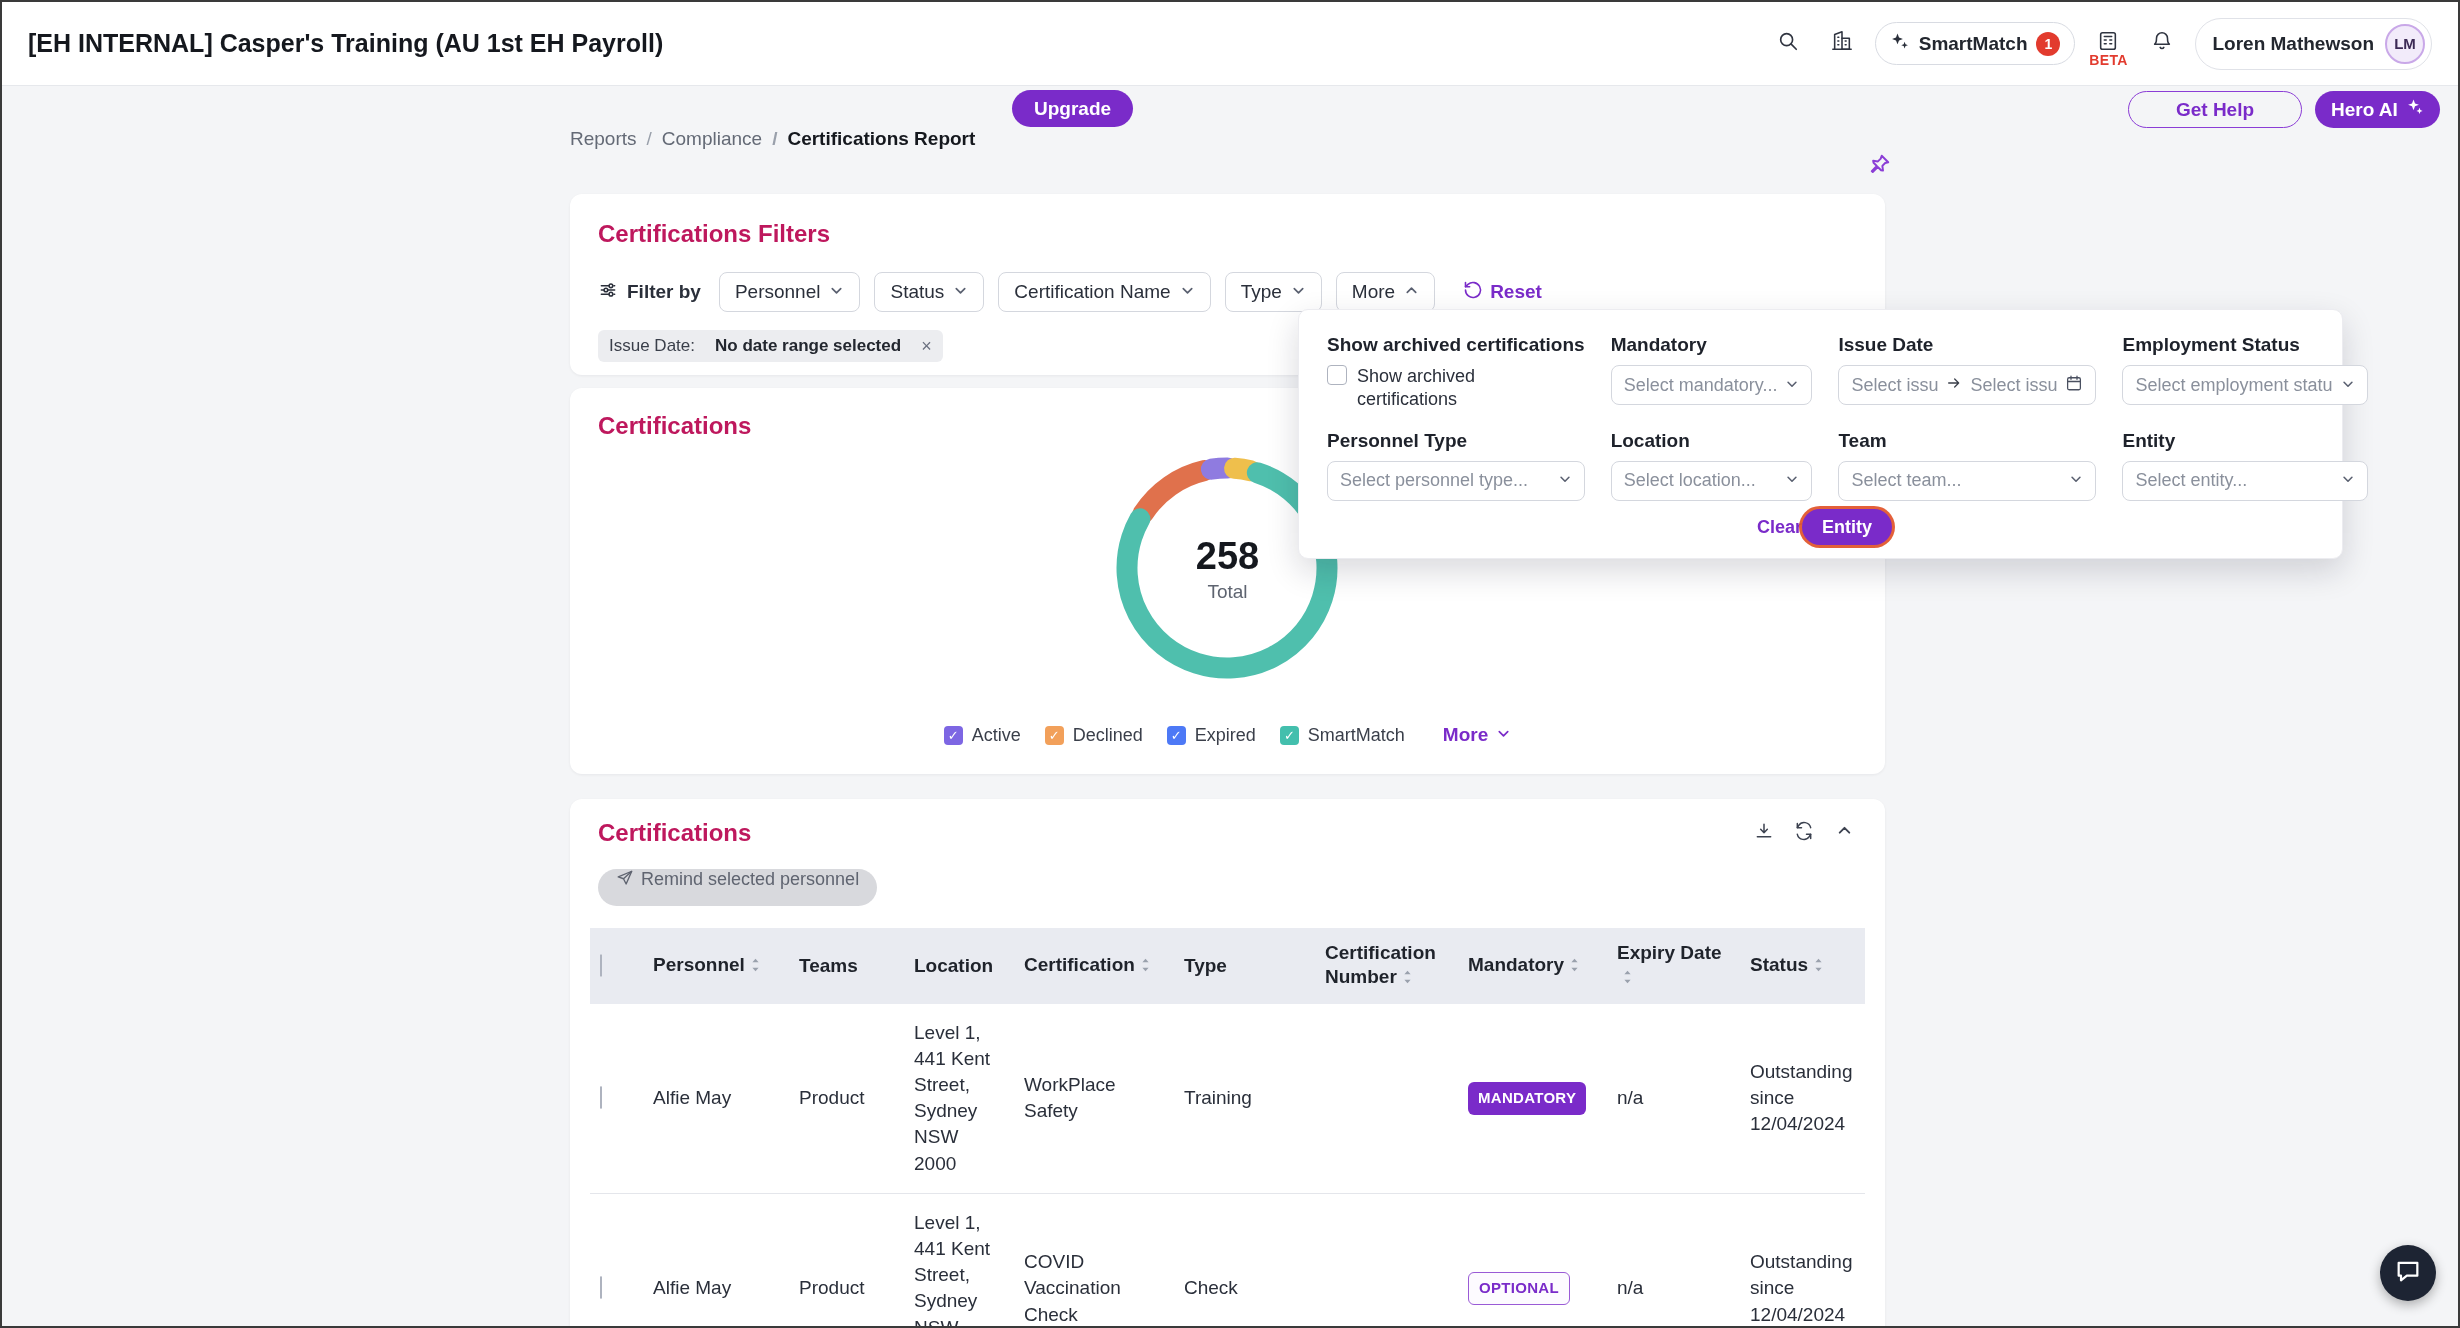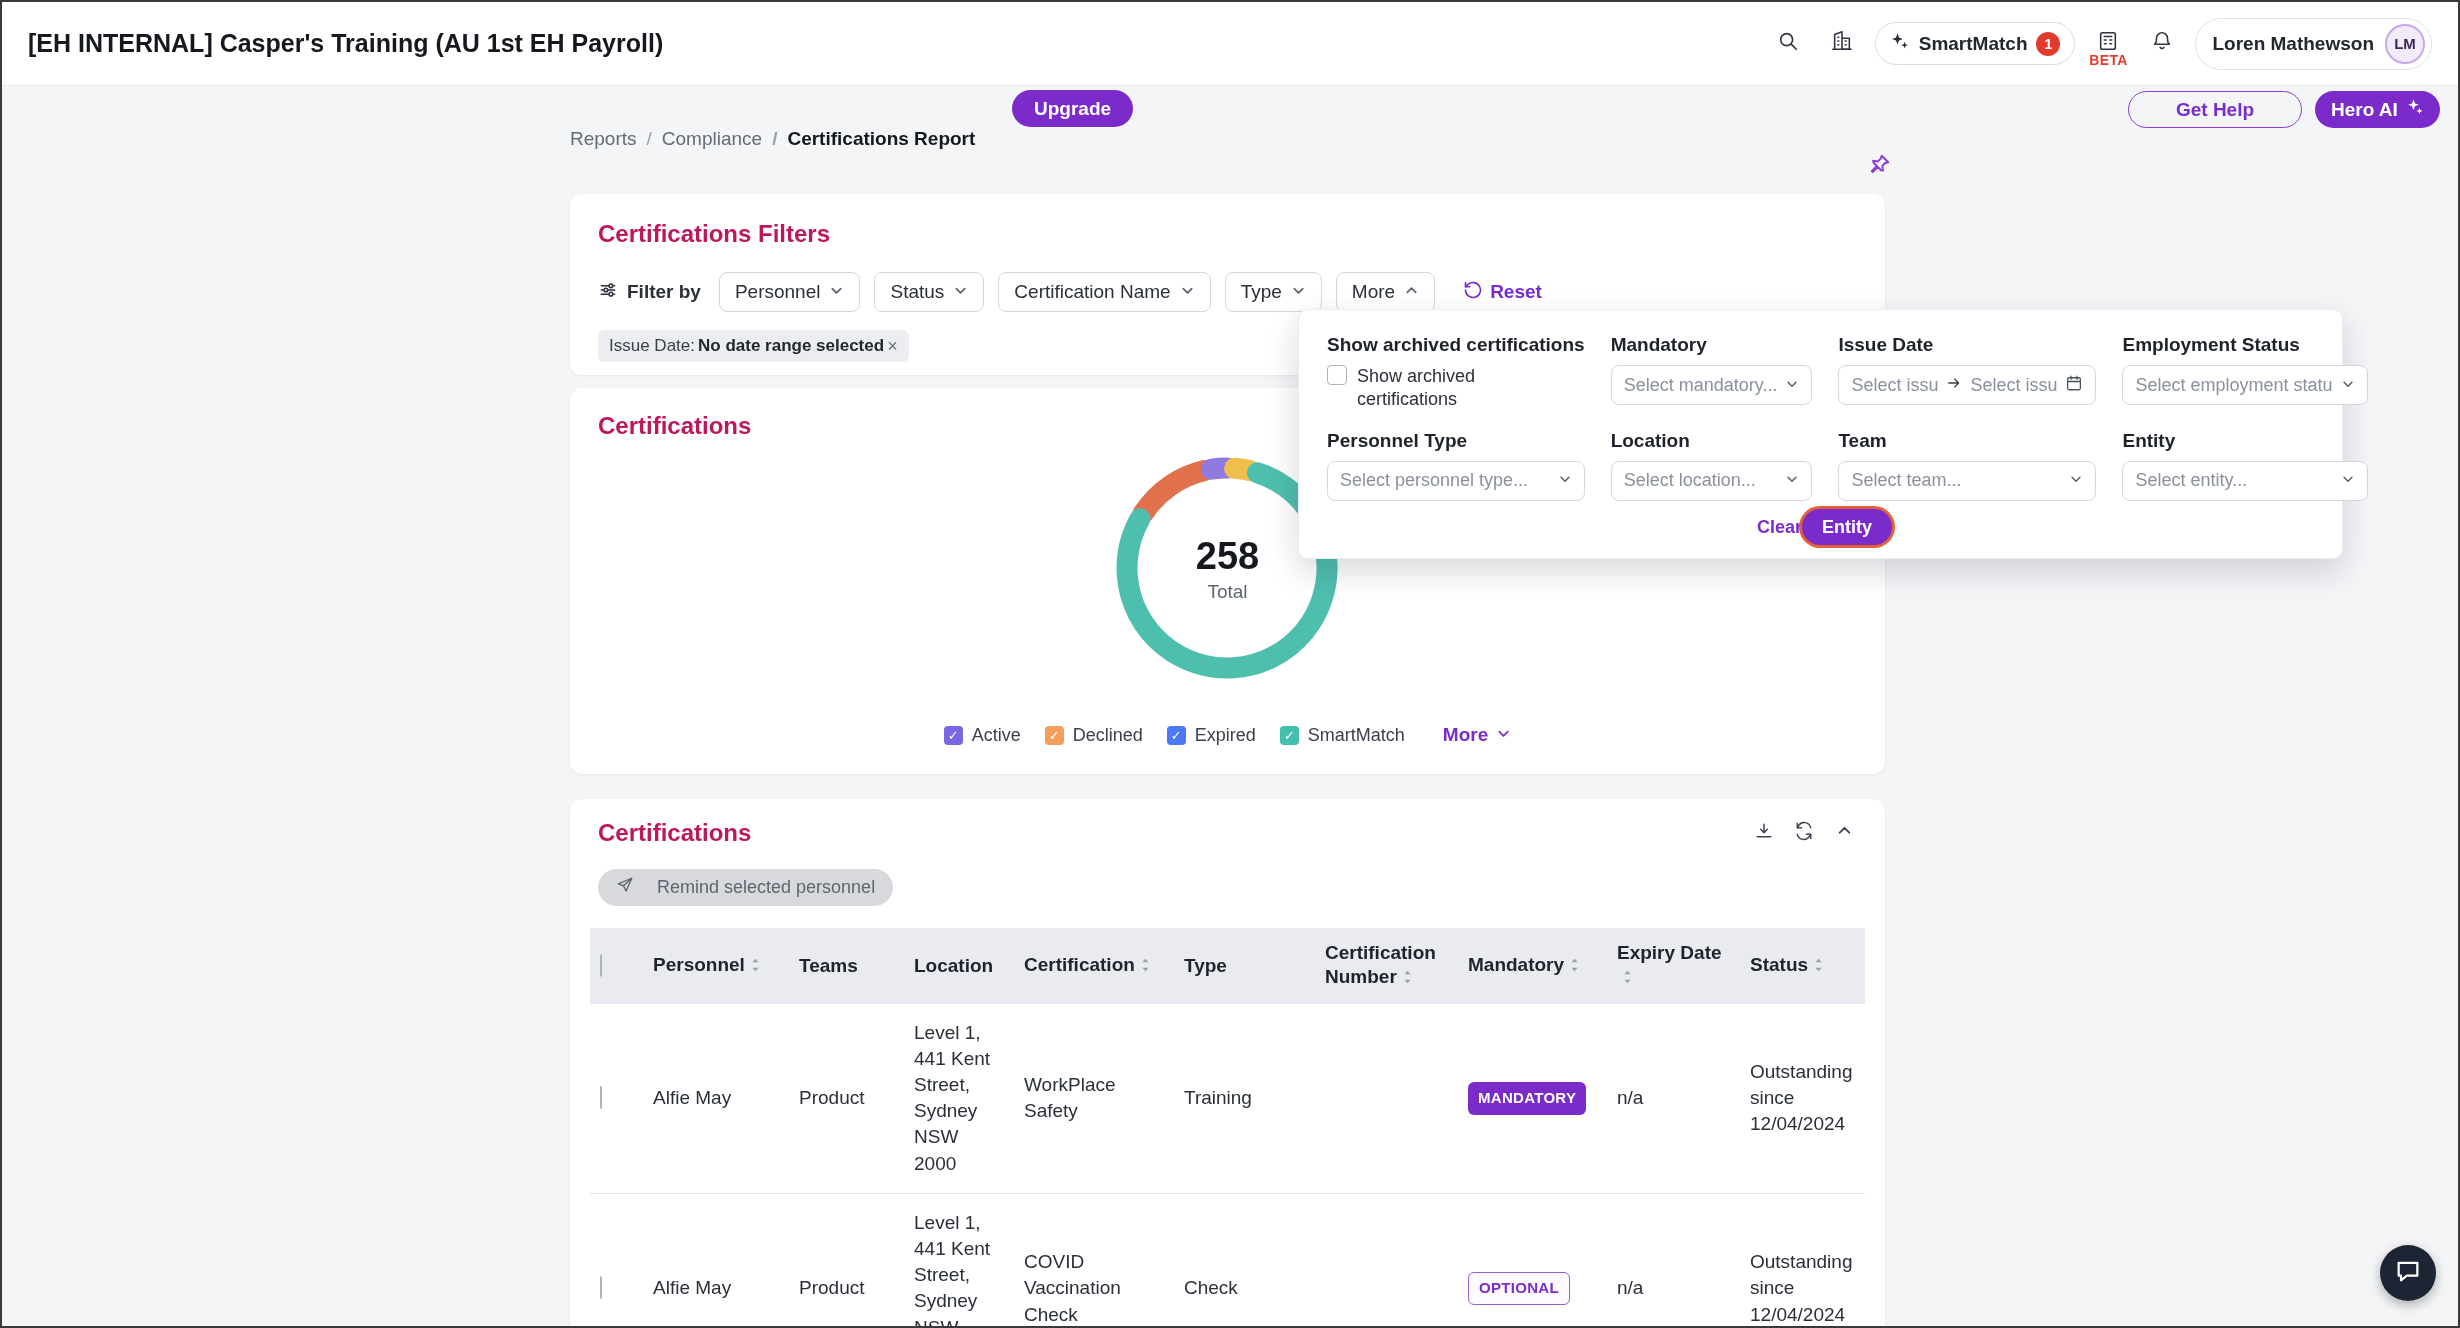--- a/index.html
+++ b/index.html
@@ -47,21 +47,21 @@
 
   
   .filters-card{left:568px;top:192px;width:1315px;height:181px;padding:26px 28px 0}
   .filter-row{display:flex;align-items:center;gap:14px;margin-top:24px}
   .filter-by{display:flex;align-items:center;gap:9px;font-weight:600;color:#2A2F3A;margin-right:4px}
   .fbtn{display:flex;align-items:center;gap:9px;height:40px;padding:0 15px;border:1px solid #D4D7DE;
         border-radius:8px;background:#fff;color:#2A2F3A}
   .chev{color:#5A6070}
   .reset-link{display:flex;align-items:center;gap:7px;color:#7A2BC9;font-weight:600;margin-left:14px}
   .chip-row{margin-top:18px}
-  .chip{display:inline-flex;align-items:center;gap:3px;background:#ECEDF0;border-radius:6px;
+  .chip{display:inline-flex;align-items:center;gap:20px;background:#ECEDF0;border-radius:6px;
         padding:6px 11px;font-size:17px;color:#3A3F4A}
   .chip b{font-weight:700;color:#23272F}
   .chip-x{color:#6B7180;font-size:18px;line-height:1}
 
   
   .more-panel{position:absolute;left:1296px;top:307px;width:1045px;height:250px;background:#fff;
               border:1px solid #ECECF0;border-radius:10px;z-index:30;padding:24px 28px 60px;
               box-shadow:0 12px 32px rgba(20,20,45,.16);
               display:grid;grid-template-columns:repeat(4,1fr);column-gap:26px;row-gap:18px}
   .field-label{font-size:19px;font-weight:700;color:#1E222B;margin-bottom:9px;white-space:nowrap}
@@ -88,21 +88,21 @@
   .legend-item{display:flex;align-items:center;gap:9px;font-size:18px;color:#3A3F4A}
   .legend-box{width:19px;height:19px;border-radius:4px;color:#fff;font-size:13px;font-weight:700;
               display:flex;align-items:center;justify-content:center;line-height:1}
   .legend-more{display:flex;align-items:center;gap:8px;color:#7A2BC9;font-weight:600;margin-left:14px}
 
   
   .table-card{left:568px;top:797px;width:1315px;height:690px;padding:20px 20px 0}
   .table-head{display:flex;justify-content:space-between;align-items:center;padding:0 8px}
   .tc-icons{display:flex;align-items:center;gap:14px;color:#3C4250}
   .tc-iconbtn{width:26px;height:26px;display:flex;align-items:center;justify-content:center}
-  .remind-btn{margin:22px 0 0 8px;display:inline-flex;align-items:center;gap:23px;height:37px;
+  .remind-btn{margin:22px 0 0 8px;display:inline-flex;gap:7px;height:37px;
               padding:0 18px;border-radius:20px;background:#D8D9DD;color:#5F6470;font-size:18px}
   table{border-collapse:collapse;table-layout:fixed;width:1275px;margin-top:22px}
   thead th{background:#E9EBF1;font-size:19px;font-weight:700;color:#1F232B;text-align:left;
            padding:13px 10px;vertical-align:middle;line-height:1.25}
   thead th .th-inner{display:inline}
   .sort-ic{display:inline-block;vertical-align:-2px;margin-left:5px}
   tbody td{font-size:19px;color:#2A2F3A;padding:16px 10px;vertical-align:middle;line-height:1.38;
            border-bottom:1px solid #E4E6EB}
   .badge-mandatory{display:inline-block;background:#7A2BC9;color:#fff;font-size:15px;font-weight:700;
                    letter-spacing:.3px;border-radius:6px;padding:6px 10px}

